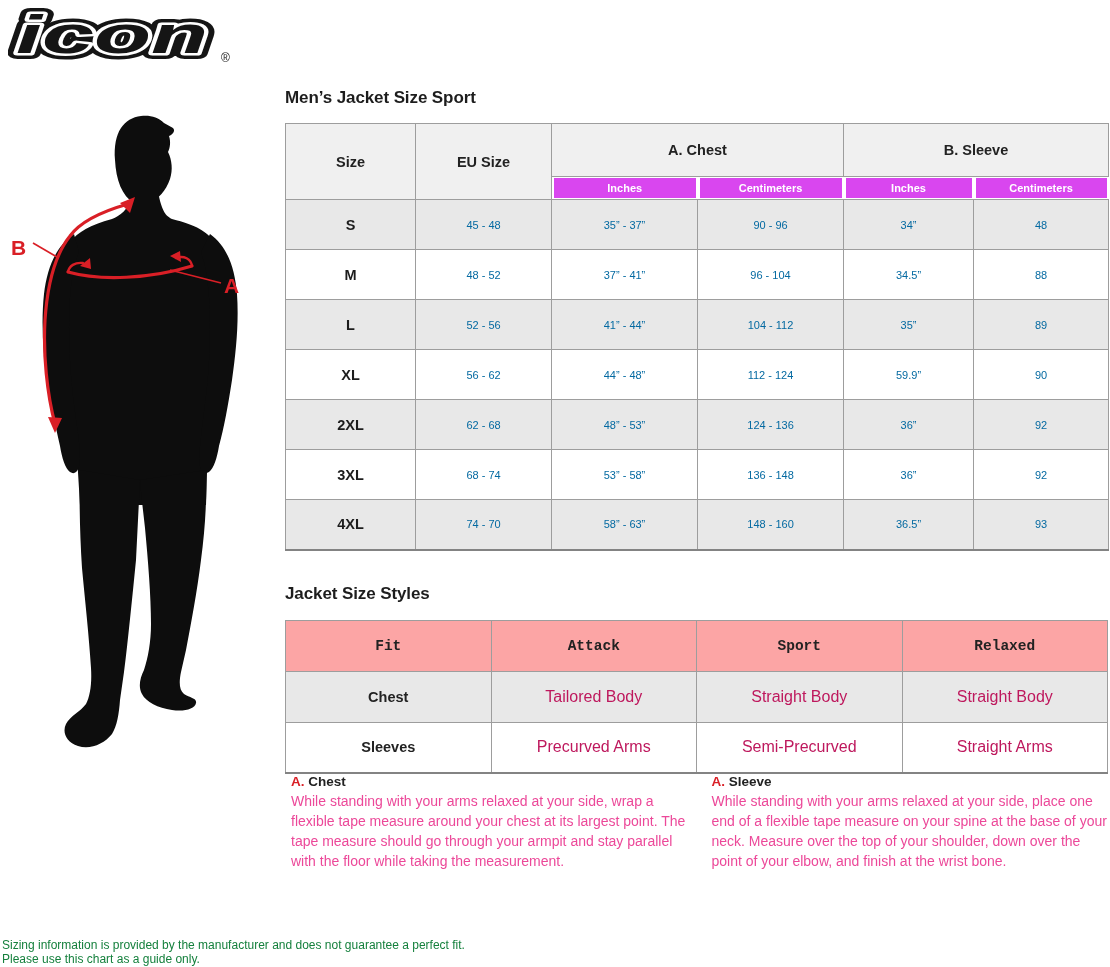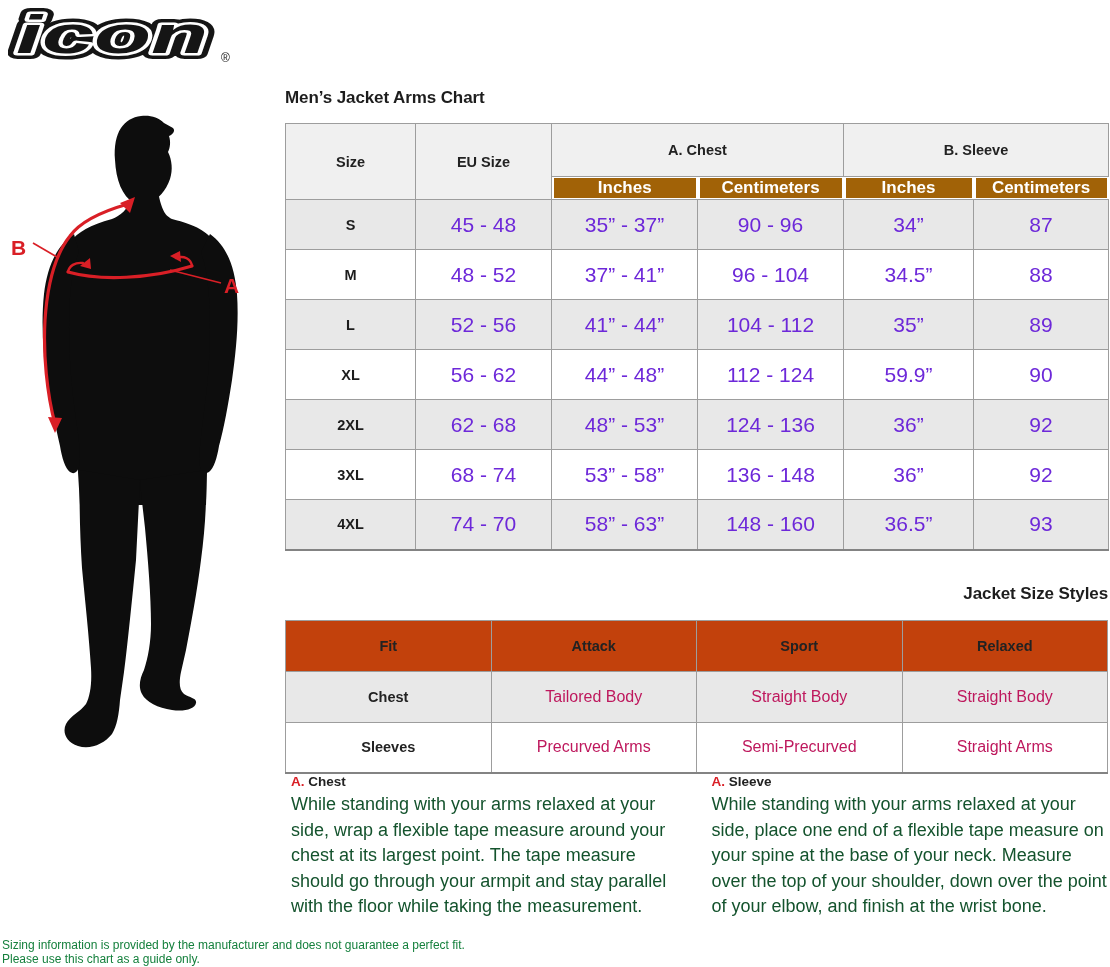--- a/index.html
+++ b/index.html
@@ -16,46 +16,46 @@
   
   .logo { position:absolute; left:8px; top:2px; width:240px; height:68px; }
 
   
   .figure { position:absolute; left:0; top:100px; width:285px; height:700px; }
 
   
   .content { position:absolute; left:285px; top:88px; width:823px; }
   h1,h2 { font-size:17px; font-weight:bold; color:#1d1d1d; margin:0; letter-spacing:-0.1px; }
   h1 { margin-bottom:15px; }
-  h2.jss { margin-top:33px; margin-bottom:16px;text-align:right; }
+  h2.jss { margin-top:33px; margin-bottom:16px; }
   h2.htm { margin-top:32px; margin-bottom:17px; }
 
   table { border-collapse:collapse; width:823px; table-layout:fixed; }
   th,td { border:1px solid #9d9d9d; text-align:center; vertical-align:middle; }
   table.t1 { border-bottom:2px solid #838383;border-radius:7px; }
   table.t2 { border-bottom:2px solid #838383; }
 
   .t1 tr.grp th { background:#f0f0f0; font-size:14.5px; color:#222222; height:53px; font-weight:bold; }
   .t1 tr.sub td { border:0; padding:0; background:#ffffff; height:22px; }
-  .pill { background:#a16207; color:#ffffff; font-weight:bold; font-size:17px;
+  .pill { background:#d946ef; color:#ffffff; font-weight:bold; font-size:11px;
           height:20px; line-height:20px; margin:1px 2px; text-align:center; }
-  .t1 td.d  { height:50px; font-size:21px; color:#6d28d9; font-weight:normal; }
+  .t1 td.d  { height:50px; font-size:11px; color:#0369a1; font-weight:normal; }
   .t1 td.szn{ font-weight:bold; color:#1c1c1c; font-size:14.5px; }
   .rg { background:#e8e8e8; }
   .rw { background:#ffffff; }
 
   .t2 th { font-size:14.5px; color:#222222; height:51px; font-weight:bold; }
-  .t2 tr.hd th { background:#c2410c; }
+  .t2 tr.hd th { background:#fca5a5;font-family:Liberation Mono, monospace; }
   .t2 td { font-size:16px; color:#be185d; height:51px; font-weight:normal; }
 
   .mcols { display:flex; gap:24px; padding-left:6px; }
   .mcol  { width:401px; }
   .mh    { font-size:13.5px; font-weight:bold; color:#222222; margin-bottom:3px; }
   .red   { color:#d91f26; }
-  .mcol p{ margin:0; font-size:18px; line-height:1.42; color:#14532d; }
+  .mcol p{ margin:0; font-size:14px; line-height:1.42; color:#ec4899; }
 
   .disclaimer { position:absolute; left:2px; top:938px; font-size:12px; color:#15803d; line-height:1.2; }
 </style>
 </head>
 <body>
 
 <div class="page">
 
   <div class="logo">
     <svg width="240" height="68" viewBox="0 0 240 68">
@@ -97,21 +97,21 @@
       </g>
       <g fill="#d91f26" font-family="'Liberation Sans', sans-serif" font-weight="bold" font-size="21">
         <text x="11" y="155">B</text>
         <text x="224" y="193">A</text>
       </g>
     </svg>
   </div>
 
   <div class="content">
 
-    <h1>Men’s Jacket Arms Chart</h1>
+    <h1>Men’s Jacket Size Sport</h1>
 
     <table class="t1">
       <colgroup>
         <col style="width:130px">
           <col style="width:136px">
           <col style="width:146px">
         <col style="width:146px">
           <col style="width:130px">
           <col style="width:135px">
       </colgroup>
@@ -136,21 +136,21 @@
               <div class="pill">Centimeters</div>
             </td>
         </tr>
 
         <tr class="rg">
           <td class="d szn">S</td>
           <td class="d">45 - 48</td>
           <td class="d">35” - 37”</td>
           <td class="d">90 - 96</td>
           <td class="d">34”</td>
-          <td class="d">87</td>
+          <td class="d">48</td>
         </tr>
         <tr class="rw">
           <td class="d szn">M</td>
           <td class="d">48 - 52</td>
           <td class="d">37” - 41”</td>
           <td class="d">96 - 104</td>
           <td class="d">34.5”</td>
           <td class="d">88</td>
         </tr>
         <tr class="rg">

